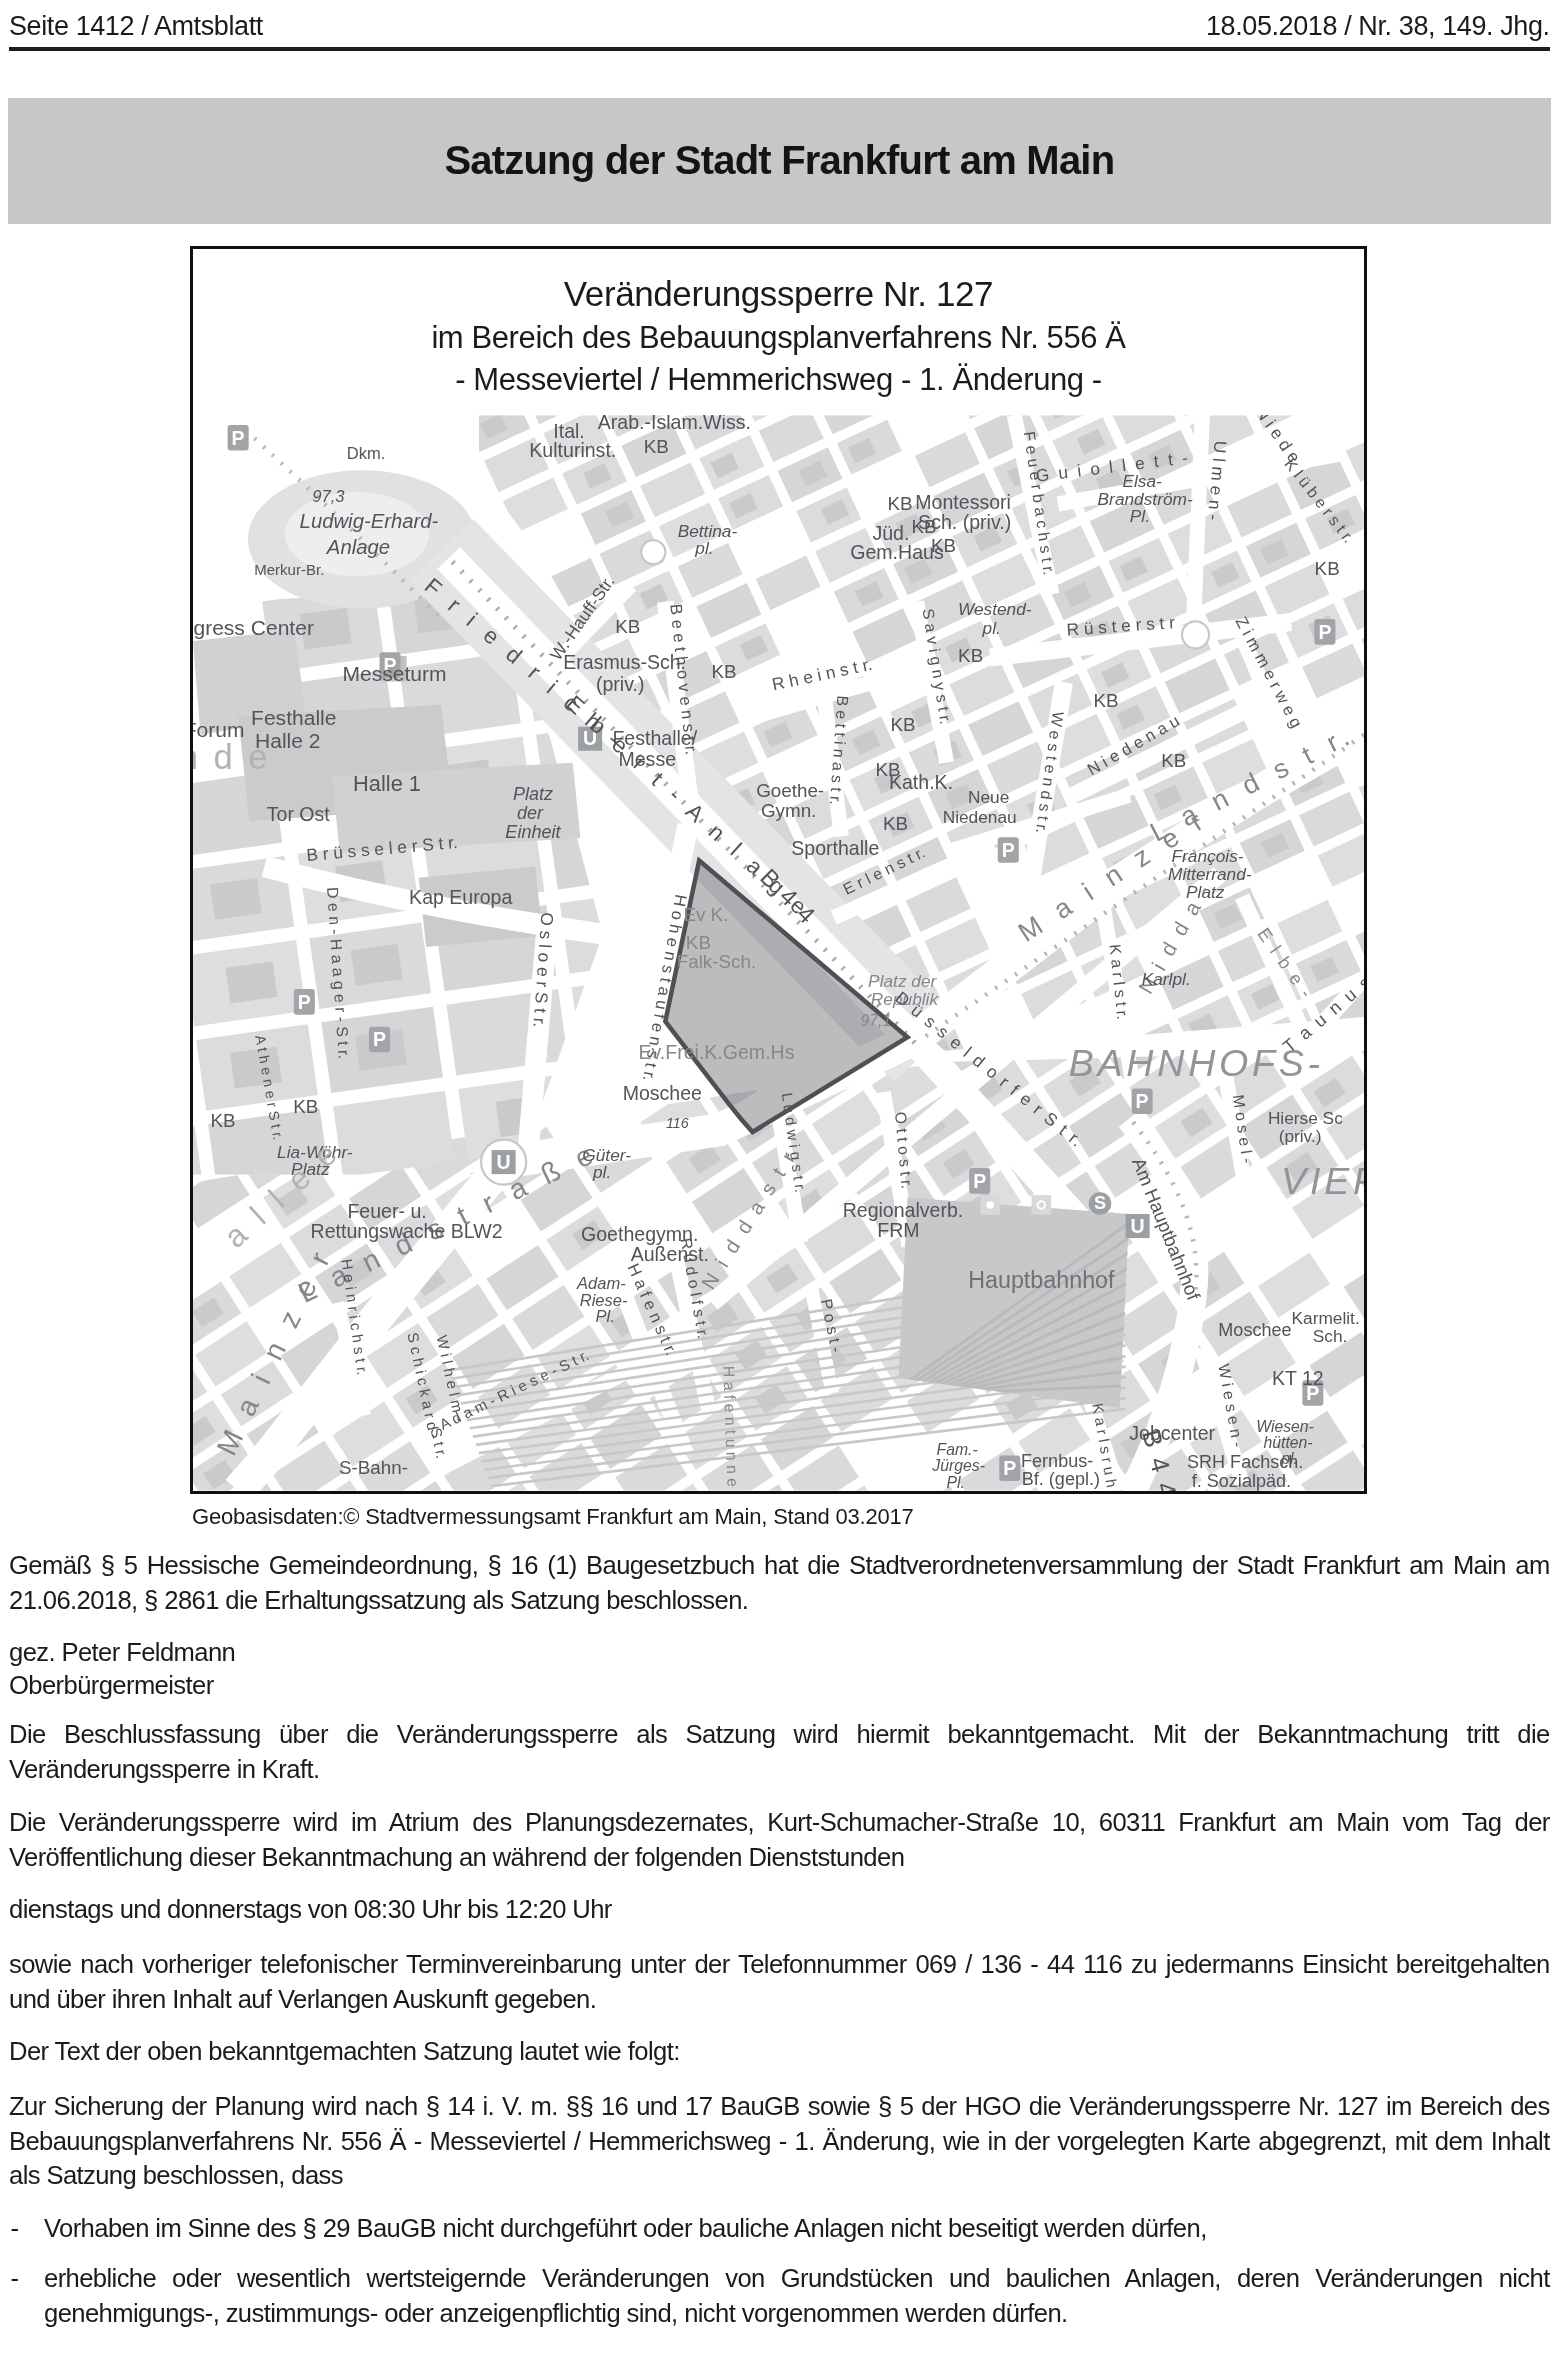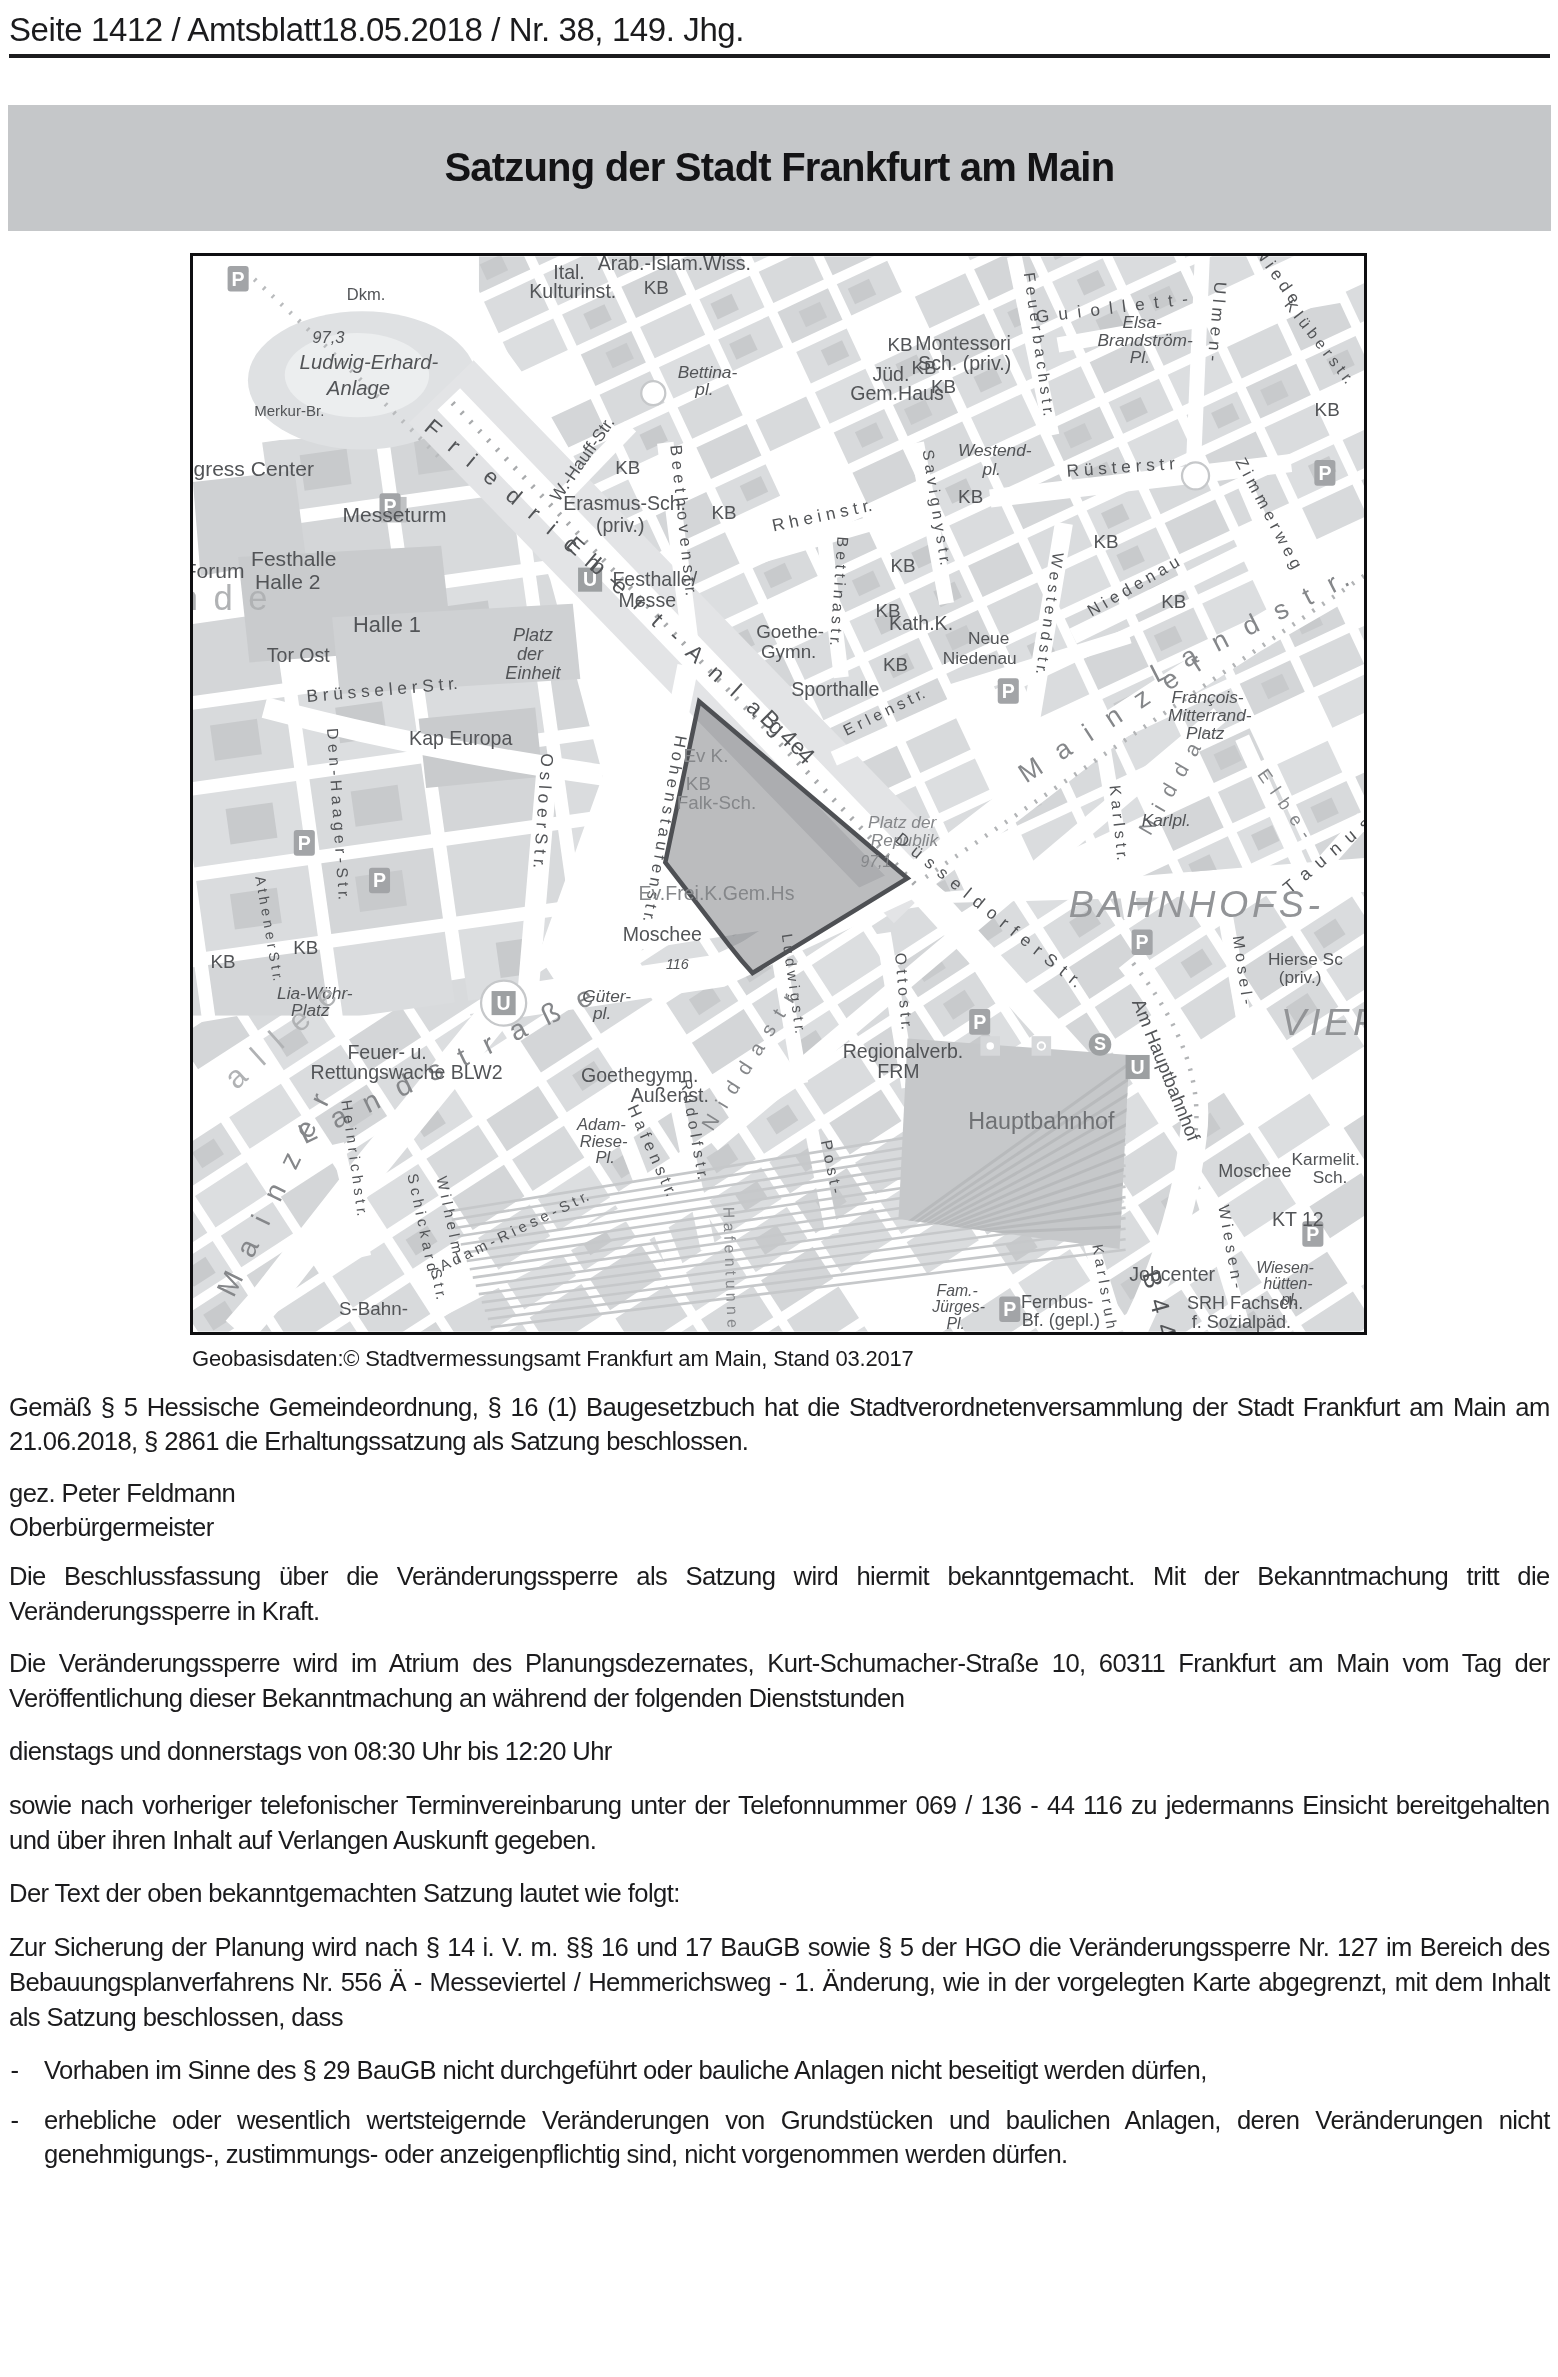--- a/index.html
+++ b/index.html
@@ -1,19 +1,19 @@
 <!DOCTYPE html>
 <html style="font-size:12px"><head>
 <meta charset="utf-8">
 <style>
   html,body{margin:0;padding:0;background:#ffffff;}
   .page{position:relative;width:1558px;height:2377px;background:#ffffff;overflow:hidden;
         font-family:"Liberation Sans",sans-serif;color:#1b1b1d;}
-  .hdr{display:flex;justify-content:flex-start;align-items:flex-end;
-       padding:10.5px 8.3px 0 9px;font-size:33px;letter-spacing:-0.4px;}
+  .hdr{display:flex;justify-content:space-between;align-items:flex-end;
+       padding:10.5px 8.3px 0 9px;font-size:27px;letter-spacing:-0.4px;}
   .rule{height:3.8px;background:#1c1c1e;margin:5.3px 8.3px 0 9px;}
   .banner{margin:47px 6.8px 0 7.5px;height:126px;background:#c5c7c9;
           display:flex;align-items:center;justify-content:center;}
   .banner span{font-size:40px;font-weight:bold;letter-spacing:-0.8px;color:#141416;}
   .mapbox{margin:22.6px 0 0 190px;width:1171px;border:3px solid #0f0f11;background:#fff;}
   .map-title{text-align:center;padding:21px 0 13.5px 0;line-height:1.35;}
   .map-title .t1{font-size:35px;letter-spacing:-0.4px;}
   .map-title .t2,.map-title .t3{font-size:31px;letter-spacing:-0.4px;}
   svg.city{display:block;width:1171px;height:1076px;background:#fff;}
   .caption{margin:10.5px 0 0 192px;font-size:22px;letter-spacing:-0.2px;}
@@ -41,20 +41,25 @@
     <span>Seite 1412 / Amtsblatt</span>
     <span>18.05.2018 / Nr. 38, 149. Jhg.</span>
   </div>
   <div class="rule"></div>
 
   <div class="banner">
     <span>Satzung der Stadt Frankfurt am Main</span>
   </div>
 
   <div class="mapbox">
+    <div class="map-title">
+      <div class="t1">Veränderungssperre Nr. 127</div>
+      <div class="t2">im Bereich des Bebauungsplanverfahrens Nr. 556 Ä</div>
+      <div class="t3">- Messeviertel / Hemmerichsweg - 1. Änderung -</div>
+    </div>
 
     <svg class="city" id="citymap" viewBox="0 0 1557 1430">
       <defs>
         <clipPath id="clipA">
             <polygon points="380,0 1557,0 1557,800 1000,845 690,590 460,185 380,75"></polygon>
           </clipPath>
         <clipPath id="clipB">
             <polygon points="0,1020 420,950 700,905 1000,860 1557,845 1557,1430 0,1430"></polygon>
           </clipPath>
         <clipPath id="clipC">

